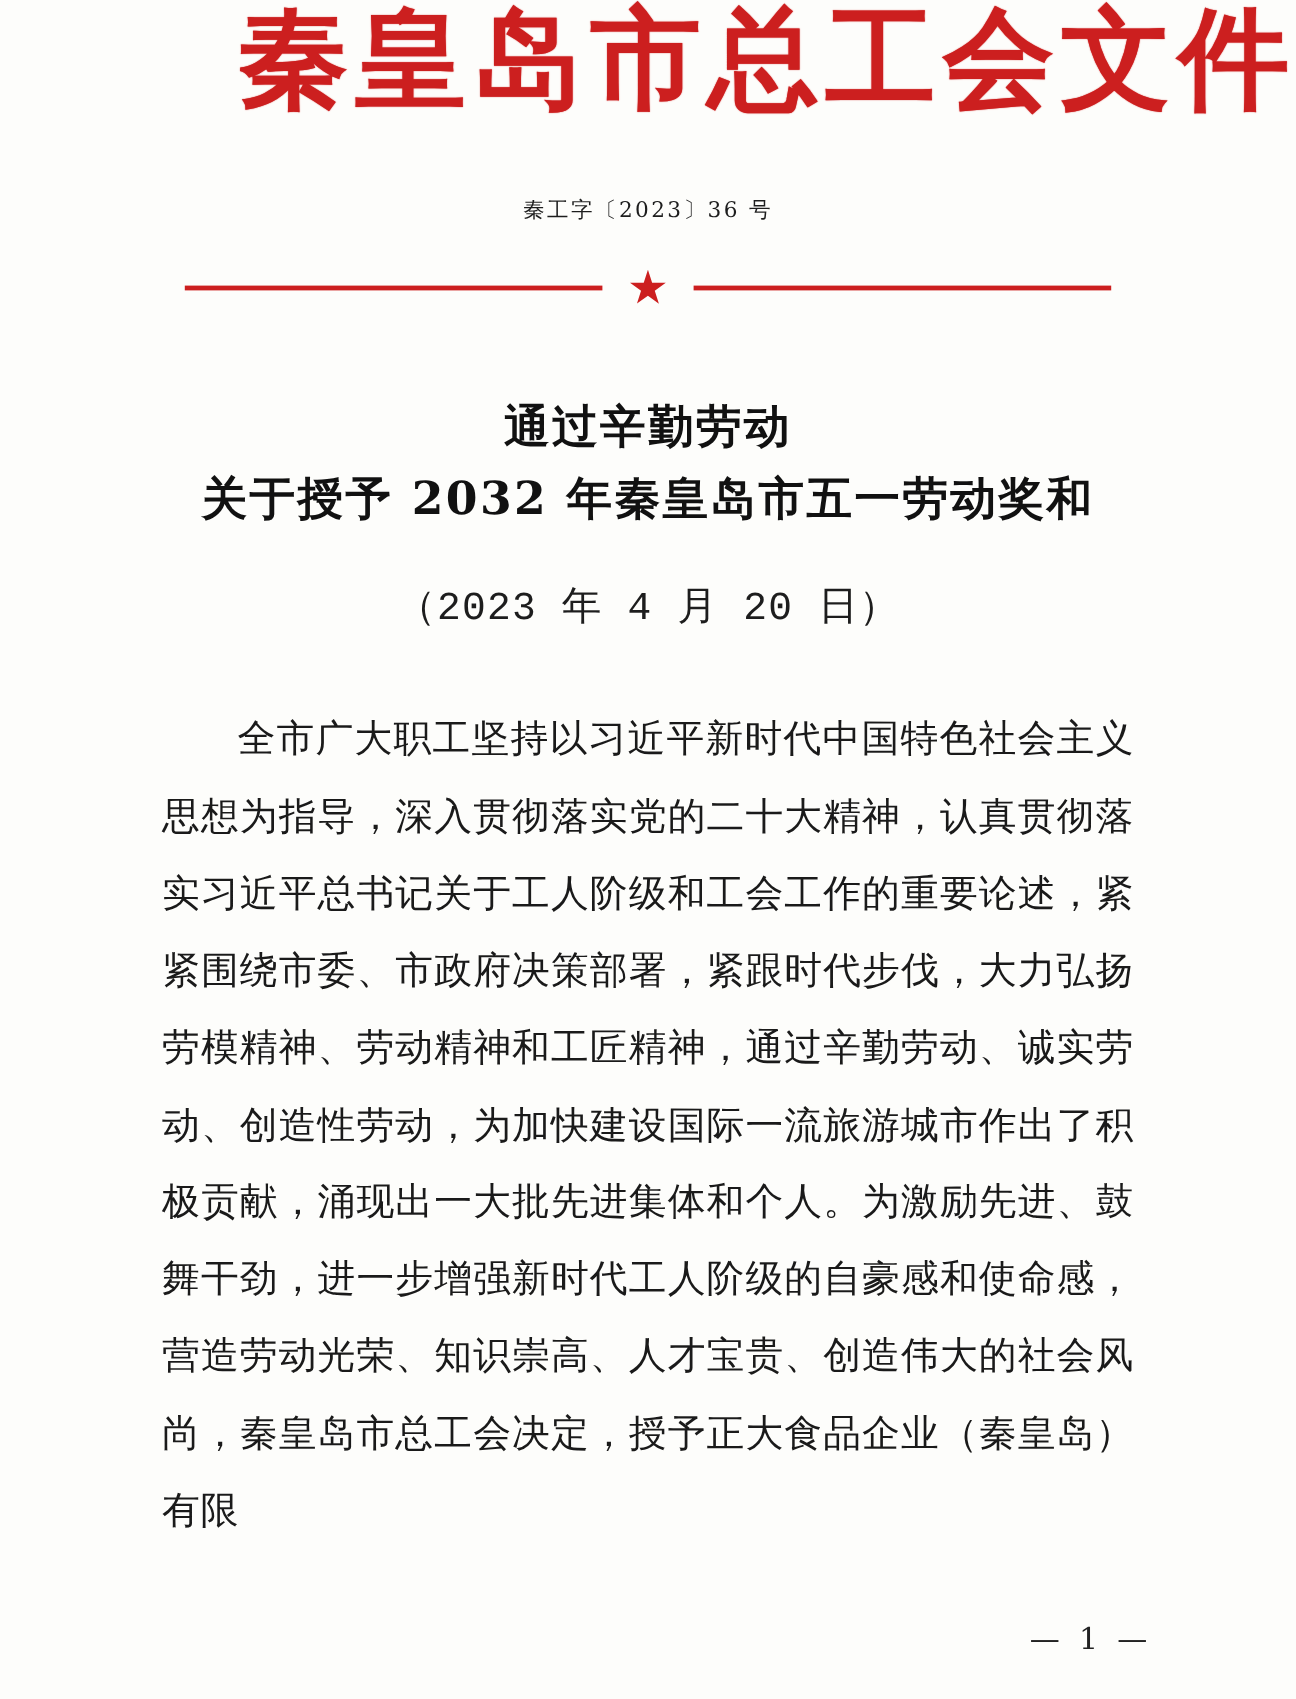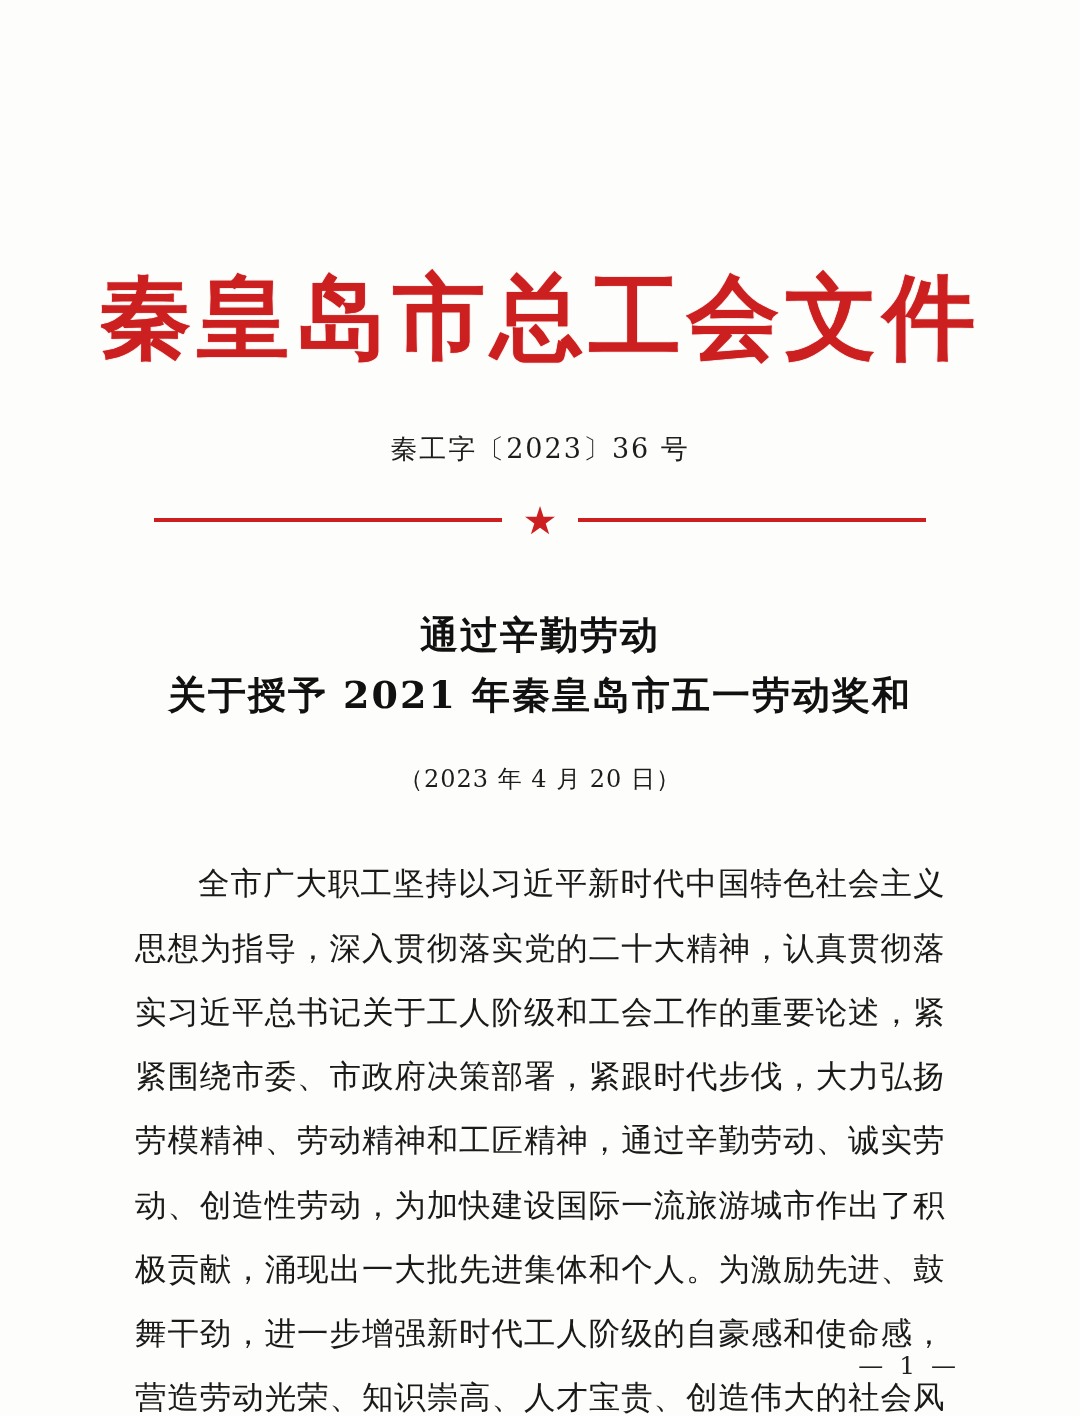--- a/index.html
+++ b/index.html
@@ -18,38 +18,37 @@
 
   .page {
     position: absolute;
     inset: 0;
     background: #fdfdfb;
     padding: 0;
   }
 
   
   .masthead {
-    margin-top: 268px;
-    text-align: center;
+    text-align: right;
   }
   .masthead-title {
     font-family: "DejaVu Serif", "Liberation Serif", serif;
     font-weight: 700;
     font-size: 92px;
     letter-spacing: 6px;
     color: #cc1f1f;
     line-height: 1.08;
     white-space: nowrap;
     text-shadow: 0 0 1px #cc1f1f;
   }
 
   .doc-number {
     margin-top: 64px;
     text-align: center;
-    font-size: 27px;
+    font-size: 18px;
     letter-spacing: 2px;
     color: #1d1d1d;
     font-family: "DejaVu Serif", "Liberation Serif", serif;
   }
 
   
   .red-rule {
     margin: 40px auto 0;
     width: 772px;
     height: 26px;
@@ -83,23 +82,24 @@
   .title-line {
     font-size: 38px;
     line-height: 1.58;
     letter-spacing: 2px;
     white-space: nowrap;
   }
 
   .issue-date {
     margin-top: 38px;
     text-align: center;
-    font-size: 24px;
+    font-size: 33px;
     letter-spacing: 1px;
     color: #1d1d1d;
+    font-family: Liberation Mono, monospace;
   }
 
   
   .body-text {
     margin: 56px auto 0;
     width: 810px;
     font-size: 31.5px;
     line-height: 2.04;
     letter-spacing: 0.6px;
     text-align: justify;
@@ -136,21 +136,21 @@
   <div class="doc-number">秦工字〔2023〕36 号</div>
 
   <div class="red-rule">
     <span class="bar left"></span>
     <span class="star">★</span>
     <span class="bar right"></span>
   </div>
 
   <div class="title-block">
     <div class="title-line">通过辛勤劳动</div>
-    <div class="title-line">关于授予 2021 年秦皇岛市五一劳动奖和</div>
+    <div class="title-line">关于授予 2032 年秦皇岛市五一劳动奖和</div>
   </div>
 
   <div class="issue-date">（2023 年 4 月 20 日）</div>
 
   <div class="body-text">
     <p>全市广大职工坚持以习近平新时代中国特色社会主义思想为指导，深入贯彻落实党的二十大精神，认真贯彻落实习近平总书记关于工人阶级和工会工作的重要论述，紧紧围绕市委、市政府决策部署，紧跟时代步伐，大力弘扬劳模精神、劳动精神和工匠精神，通过辛勤劳动、诚实劳动、创造性劳动，为加快建设国际一流旅游城市作出了积极贡献，涌现出一大批先进集体和个人。为激励先进、鼓舞干劲，进一步增强新时代工人阶级的自豪感和使命感，营造劳动光荣、知识崇高、人才宝贵、创造伟大的社会风尚，秦皇岛市总工会决定，授予正大食品企业（秦皇岛）有限</p>
   </div>
 
   <div class="page-footer">— 1 —</div>
 

